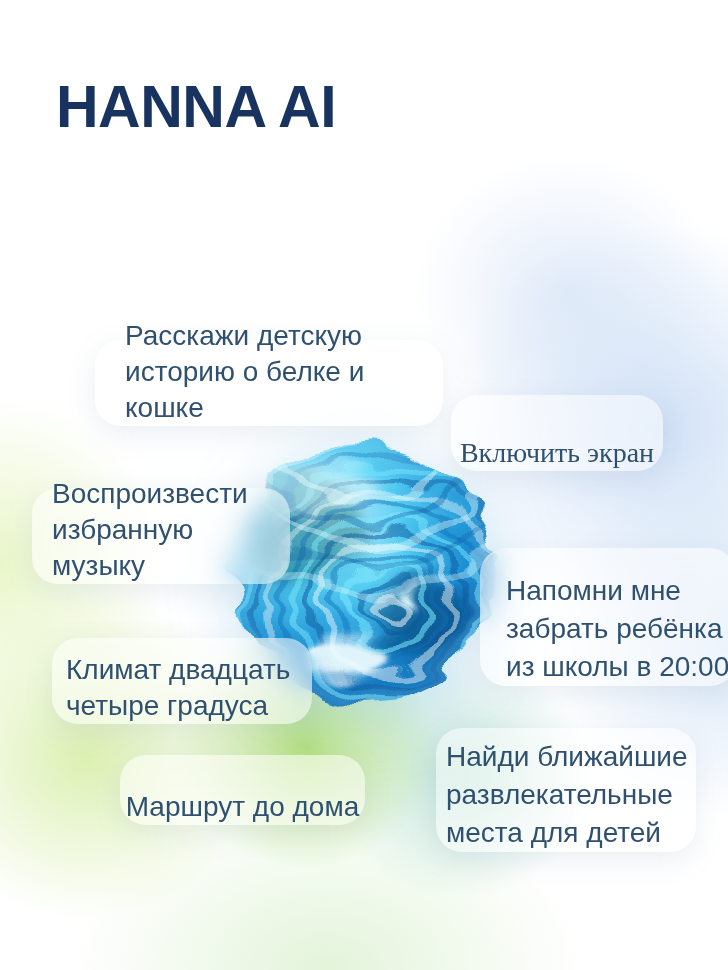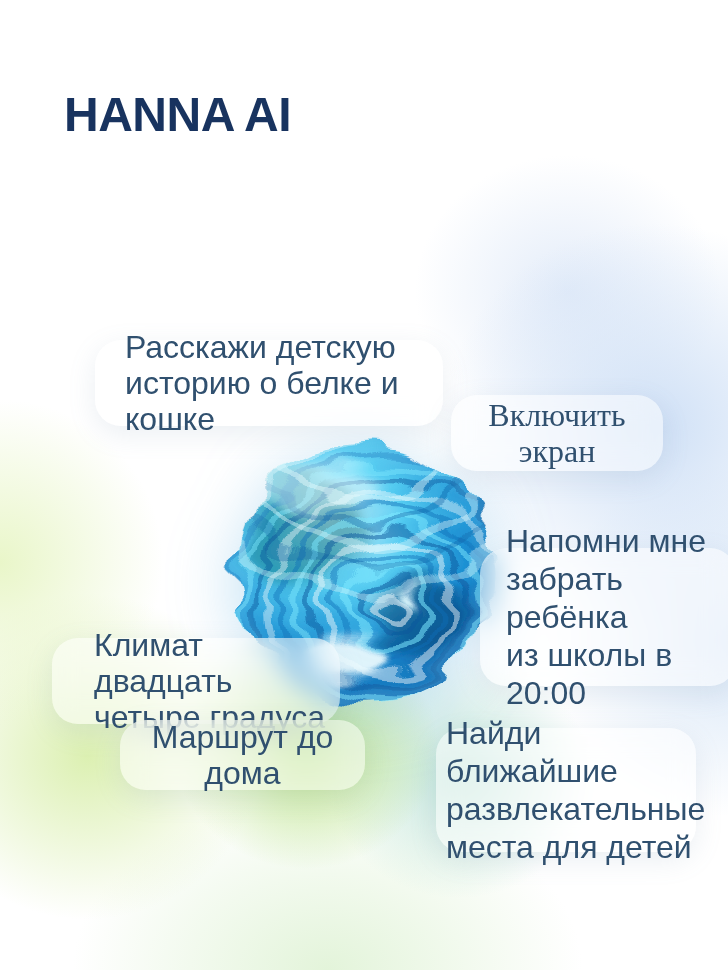--- a/index.html
+++ b/index.html
@@ -15,47 +15,47 @@
       radial-gradient(32% 24% at 0% 58%, #e9f6c9 0%, rgba(233,246,201,0) 70%),
       radial-gradient(26% 18% at 42% 77%, #b7e181 0%, rgba(183,225,129,0) 70%),
       radial-gradient(34% 24% at 12% 78%, #dcf0b2 0%, rgba(220,240,178,0) 70%),
       radial-gradient(26% 18% at 63% 80%, #bfe4d8 0%, rgba(191,228,216,0) 70%),
       radial-gradient(50% 26% at 45% 100%, #e3f4da 0%, rgba(227,244,218,0) 70%),
       #ffffff;
   }
 
   .title-block{position:absolute;left:48px;top:72px;color:#18335f;}
   .title-block h1,.title-block h2{
-    margin:16px;font-size:48px;line-height:54px;font-weight:700;
+    margin:8px;font-size:59px;line-height:54px;font-weight:700;
     letter-spacing:-0.5px;white-space:pre-line;text-align:center;
   }
 
   .orb{
     position:absolute;left:218px;top:426px;width:294px;height:294px;
     filter:drop-shadow(0 12px 32px rgba(60,160,220,0.30));
   }
 
   .bubble{
     position:absolute;
     background:rgba(255,255,255,0.52);
     border-radius:26px;
     color:#30506f;
-    font-size:32px;line-height:36px;
-    display:flex;align-items:center;
+    font-size:28px;line-height:36px;
+    display:flex;align-items:flex-end;
     box-shadow:0 8px 28px rgba(110,145,170,0.14);
     backdrop-filter:blur(12px);
     -webkit-backdrop-filter:blur(12px);
   }
   .bubble-text{white-space:pre-line;}
   .b1{left:95px;top:340px;width:318px;height:86px;padding-left:30px;}
   .b2{left:451px;top:395px;width:212px;height:76px;justify-content:center;text-align:center;font-family:Liberation Serif, serif;}
   .b3{left:32px;top:488px;width:238px;height:96px;padding-left:20px;}
   .b4{left:480px;top:548px;width:230px;height:138px;padding-left:26px;line-height:38px;}
-  .b5{left:52px;top:638px;width:246px;height:86px;padding-left:42px;}
-  .b6{left:120px;top:720px;width:245px;height:70px;justify-content:center;text-align:center;}
+  .b5{left:52px;top:638px;width:246px;height:86px;padding-left:14px;}
+  .b6{left:120px;top:755px;width:245px;height:70px;justify-content:center;text-align:center;}
   .b7{left:436px;top:728px;width:250px;height:124px;padding-left:10px;line-height:38px;}
 </style>
 </head>
 <body>
 
 <div class="stage">
 
   <header class="title-block">
     <h1>HANNA AI</h1>
   </header>
@@ -122,20 +122,24 @@
 
   <div class="bubble b1">
     <span class="bubble-text">Расскажи детскую
 историю о белке и кошке</span>
   </div>
 
   <div class="bubble b2">
     <span class="bubble-text">Включить экран</span>
   </div>
 
+  <div class="bubble b3">
+    <span class="bubble-text">Воспроизвести
+избранную музыку</span>
+  </div>
 
   <div class="bubble b4">
     <span class="bubble-text">Напомни мне
 забрать ребёнка
 из школы в 20:00</span>
   </div>
 
   <div class="bubble b5">
     <span class="bubble-text">Климат двадцать
 четыре градуса</span>

